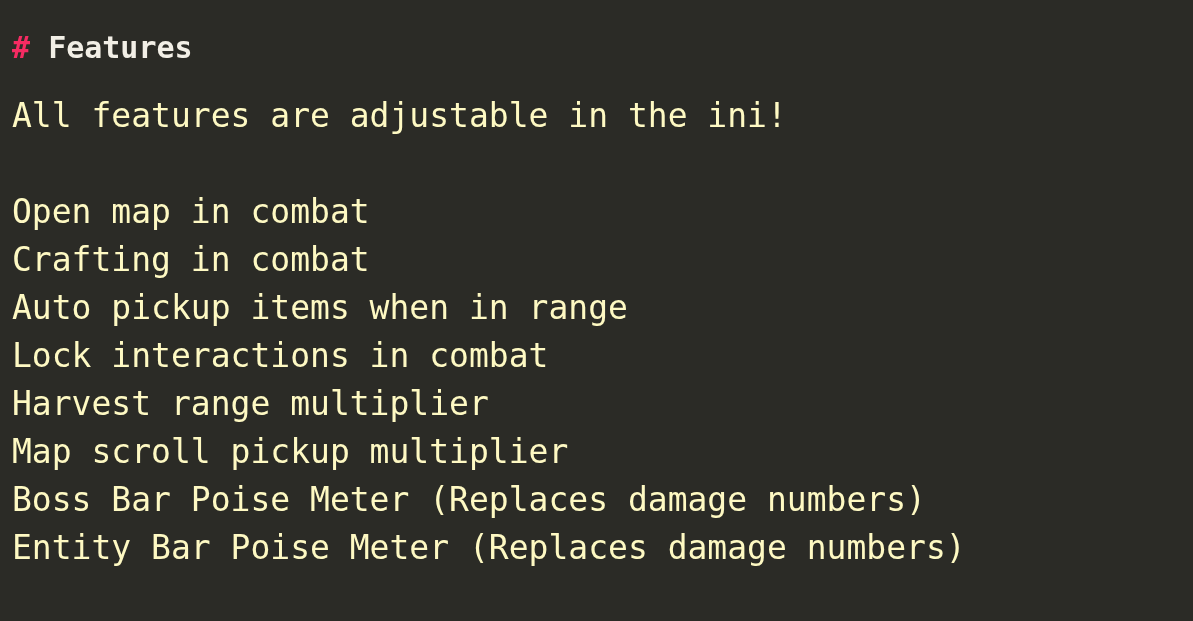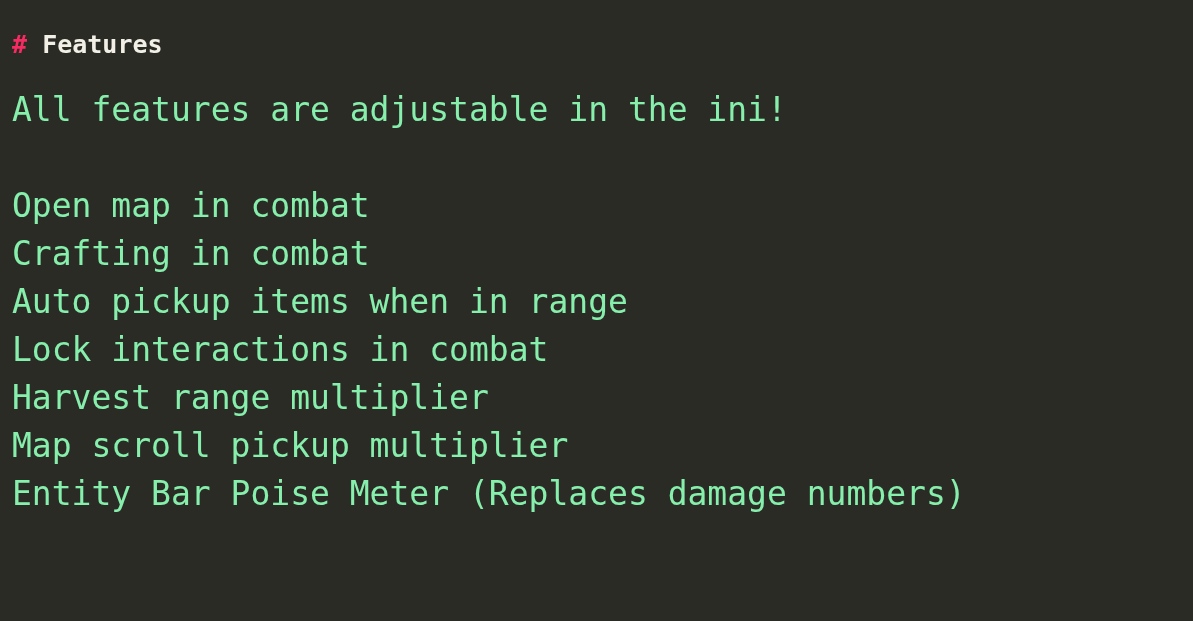--- a/index.html
+++ b/index.html
@@ -23,42 +23,42 @@
     padding: 4px 0 0 12px;
     background: #2b2b26;
   }
 
   
   .heading-line {
     display: block;
     height: 48px;
     line-height: 48px;
     white-space: pre;
-    font-size: 25px;
+    font-size: 30px;
     font-weight: bold;
     letter-spacing: 0;
   }
   .hash-marker {
     color: #f52b62;
     font-weight: bold;
   }
   .heading-text {
     color: #f2efe6;
     font-weight: bold;
   }
 
   
   .body-line {
     display: block;
     height: 48px;
     line-height: 48px;
     white-space: pre;
     font-size: 33px;
     font-weight: normal;
-    color: #86efac;
+    color: #fef9c3;
     letter-spacing: 0;
   }
 
   .blank-line {
     display: block;
     height: 48px;
     line-height: 48px;
   }
 
   .feature-list {
@@ -76,16 +76,17 @@
 
   <div class="blank-line">&nbsp;</div>
 
   <div class="feature-list">
     <div class="body-line">Open map in combat</div>
     <div class="body-line">Crafting in combat</div>
     <div class="body-line">Auto pickup items when in range</div>
     <div class="body-line">Lock interactions in combat</div>
     <div class="body-line">Harvest range multiplier</div>
     <div class="body-line">Map scroll pickup multiplier</div>
+    <div class="body-line">Boss Bar Poise Meter (Replaces damage numbers)</div>
     <div class="body-line">Entity Bar Poise Meter (Replaces damage numbers)</div>
   </div>
 
 </div>
 
 </body></html>

